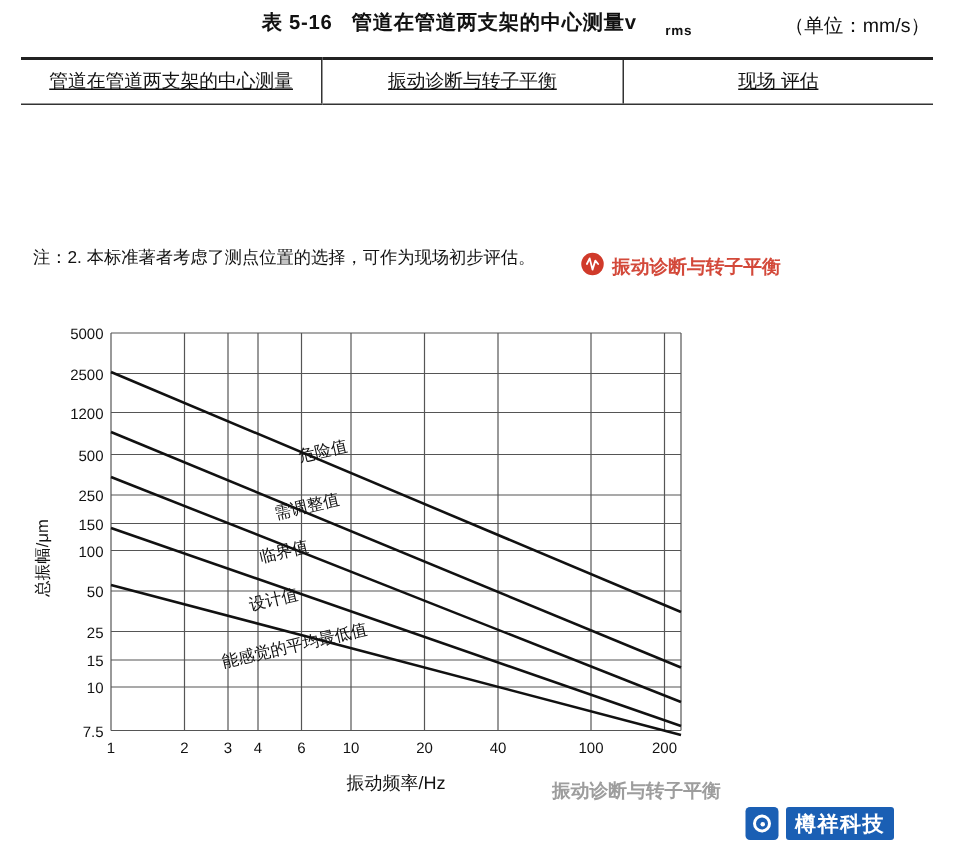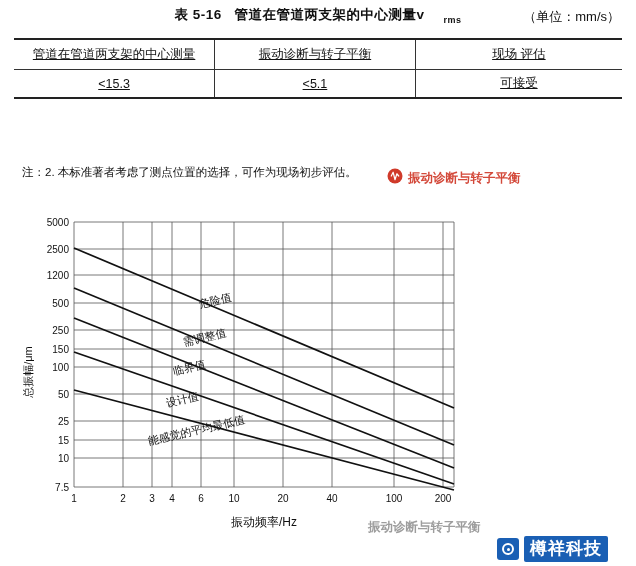--- a/index.html
+++ b/index.html
@@ -158,21 +158,21 @@
     position: absolute;
     left: 9.5px; top: 9.5px;
     width: 3px; height: 3px;
     background: #fff;
     border-radius: 50%;
   }
   .logo-text {
     margin-left: 5px;
     background: #1a5fb4;
     color: #fff;
-    font-size: 17px;
+    font-size: 14px;
     font-weight: bold;
     letter-spacing: 1px;
     padding: 2px 6px;
     border-radius: 2px;
     line-height: 1.35;
   }
 </style>
 </head>
 <body>
 
@@ -188,25 +188,20 @@
 
   <table class="tbl">
     <thead>
       <tr>
         <th class="col-a">管道在管道两支架的中心测量</th>
         <th class="col-b">振动诊断与转子平衡</th>
         <th class="col-c">现场 评估</th>
       </tr>
     </thead>
     <tbody>
-      <tr>
-        <td>&lt;15.3</td>
-        <td>&lt;5.1</td>
-        <td>可接受</td>
-      </tr>
     </tbody>
   </table>
 
   <div class="notes">
     <div class="note-line">注：2. 本标准著者考虑了测点位置的选择，可作为现场初步评估。</div>
   </div>
 
   <svg class="wm-icon" viewBox="0 0 24 24">
     <circle cx="12" cy="12" r="10" fill="#d03a2a"></circle>
     <path d="M7 12 L9.5 7 L12 17 L14.5 9 L17 12" stroke="#fff" stroke-width="1.6" fill="none" stroke-linecap="round" stroke-linejoin="round"></path>

